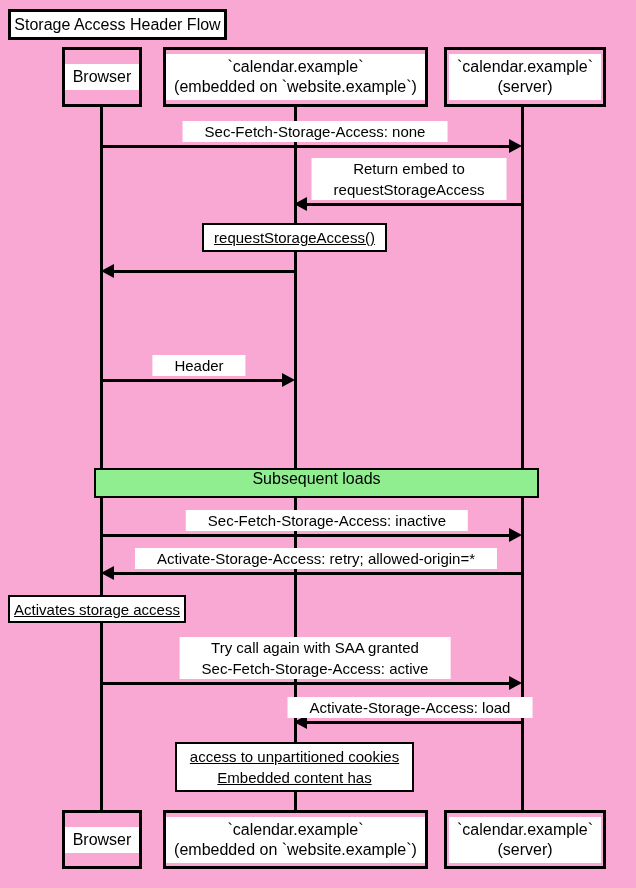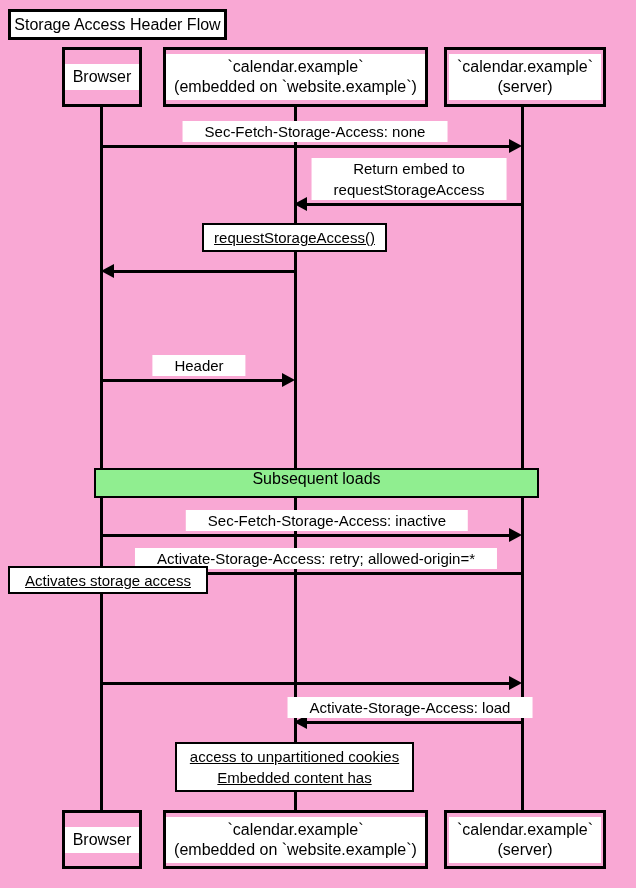--- a/index.html
+++ b/index.html
@@ -93,24 +93,28 @@
   </div>
   <div class="arrow" style="left:102px;top:534px;width:408px"></div>
   <div class="ahead right" style="left:509px;top:528px"></div>
 
   <div class="mlabel" style="left:316px;top:548px">
     <div>Activate-Storage-Access: retry; allowed-origin=*</div>
   </div>
   <div class="arrow" style="left:112px;top:572px;width:410px"></div>
   <div class="ahead left" style="left:101px;top:566px"></div>
 
-  <div class="note" style="left:8px;top:566px;width:200px;height:28px">
+  <div class="note" style="left:8px;top:595px;width:178px;height:28px">
     <div>Activates storage access</div>
   </div>
 
+  <div class="mlabel" style="left:315px;top:637px">
+    <div>Try call again with SAA granted</div>
+    <div>Sec-Fetch-Storage-Access: active</div>
+  </div>
   <div class="arrow" style="left:102px;top:682px;width:408px"></div>
   <div class="ahead right" style="left:509px;top:676px"></div>
 
   <div class="mlabel" style="left:410px;top:697px">
     <div>Activate-Storage-Access: load</div>
   </div>
   <div class="arrow" style="left:307px;top:721px;width:215px"></div>
   <div class="ahead left" style="left:294px;top:715px"></div>
 
   <div class="note" style="left:175px;top:742px;width:239px;height:50px">

